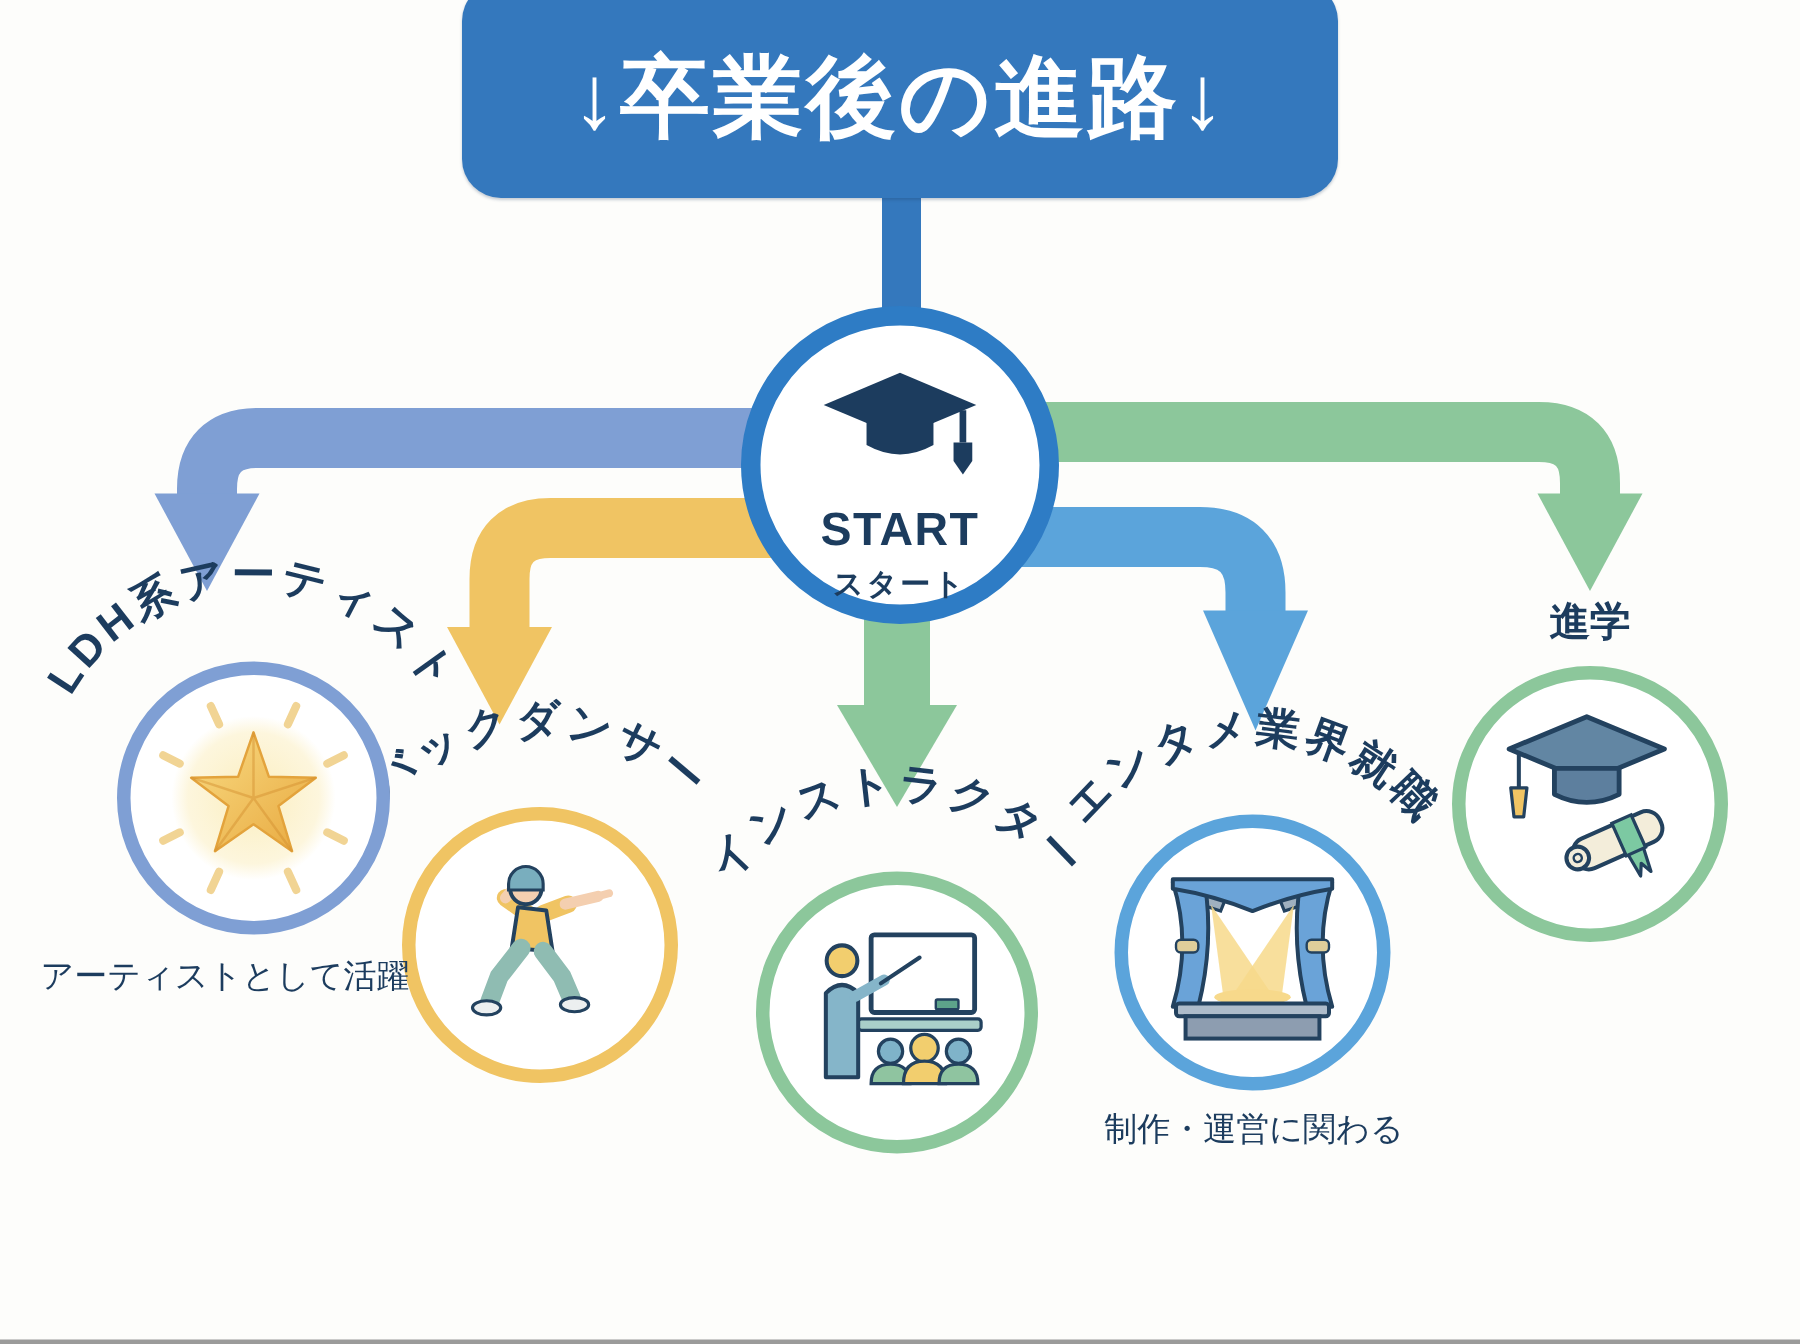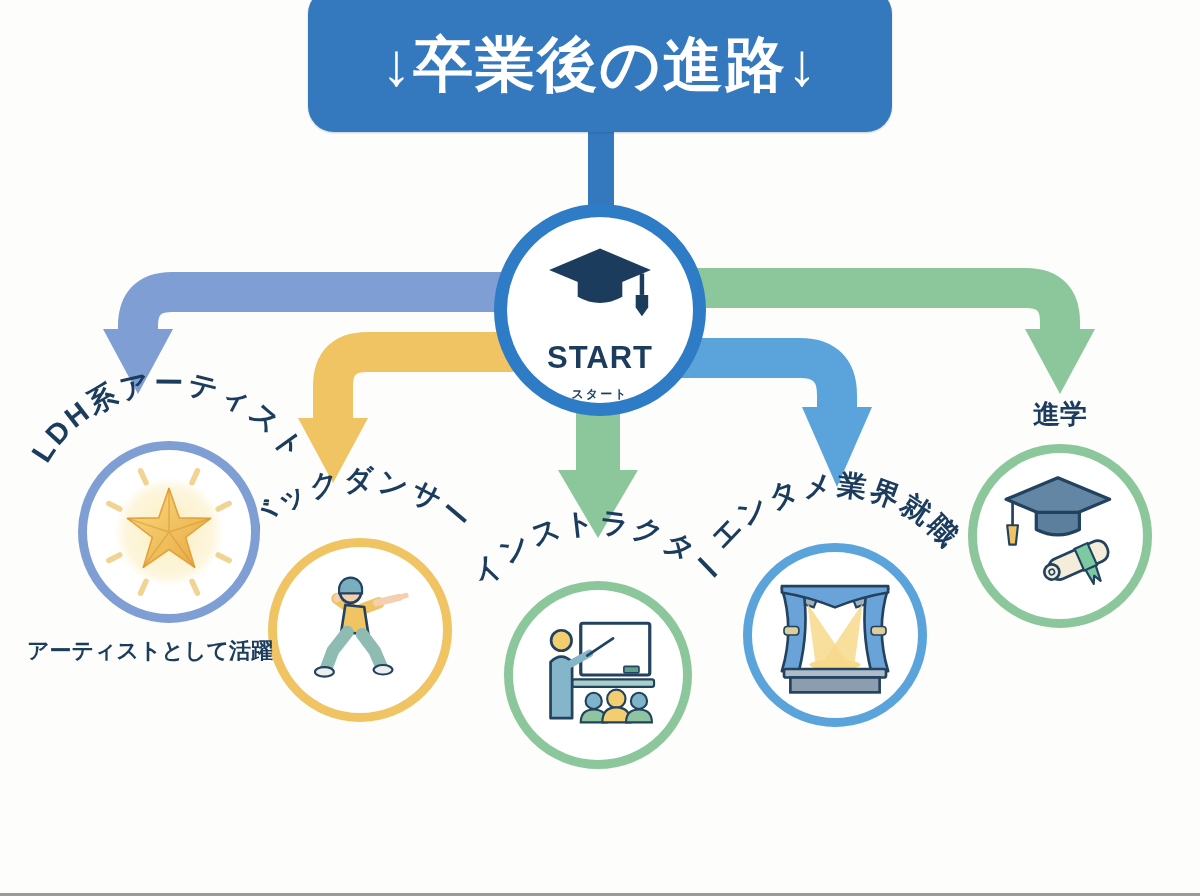--- a/index.html
+++ b/index.html
@@ -33,35 +33,35 @@
   }
   
   .start-circle{
     position:absolute;left:494px;top:204px;width:212px;height:212px;
     box-sizing:border-box;border:13px solid #2e7cc5;border-radius:50%;
     background:#ffffff;z-index:4;
     display:flex;flex-direction:column;align-items:center;justify-content:space-between;
     padding-top:26px;
   }
   .start-label{font-size:31px;font-weight:800;letter-spacing:1px;margin-top:2px;}
-  .start-sublabel{font-size:12px;font-weight:700;letter-spacing:2px;margin-top:1px;}
+  .start-sublabel{font-size:20px;font-weight:700;letter-spacing:2px;margin-top:1px;}
   
   .node{
     position:absolute;box-sizing:border-box;border-radius:50%;background:#ffffff;
     display:flex;align-items:center;justify-content:center;z-index:4;
   }
   .node.n1{left:78px; top:441px;width:182px;height:182px;border:9px solid #7f9fd4;}
   .node.n2{left:268px;top:538px;width:184px;height:184px;border:9px solid #f0c463;}
   .node.n3{left:504px;top:581px;width:188px;height:188px;border:9px solid #8cc79b;}
   .node.n4{left:743px;top:543px;width:184px;height:184px;border:9px solid #5ba4db;}
   .node.n5{left:968px;top:444px;width:184px;height:184px;border:9px solid #8cc79b;}
   
   .caption{
     position:absolute;transform:translateX(-50%);white-space:nowrap;
-    font-size:22px;font-weight:700;color:#1c3c5e;z-index:5;
+    font-size:22px;font-weight:400;color:#1c3c5e;z-index:5;
   }
   .cap1{left:150px;top:636px;}
   .cap2{left:364px;top:738px;}
   .cap3{left:598px;top:783px;}
   .cap4{left:836px;top:738px;}
   .cap5{left:1060px;top:640px;}
   .straight-label{
     position:absolute;left:1060px;top:396px;transform:translateX(-50%);
     font-size:27px;font-weight:800;white-space:nowrap;z-index:5;
   }
@@ -233,15 +233,16 @@
         <circle cx="-28" cy="0" r="2.5" fill="none" stroke="#23425f" stroke-width="1.5"></circle>
         <polygon points="1,8 12,8 10,26 6.5,19 3,26" fill="#7cc9a2" stroke="#23425f" stroke-width="2" stroke-linejoin="round"></polygon>
         <rect x="0" y="-11" width="13" height="22" fill="#7cc9a2" stroke="#23425f" stroke-width="2"></rect>
       </g>
     </svg>
   </div>
 
   <div class="straight-label">進学</div>
 
   <div class="caption cap1">アーティストとして活躍</div>
+  <div class="caption cap4">制作・運営に関わる</div>
 
   <div class="bottom-edge"></div>
 </div>
 
 </body></html>

